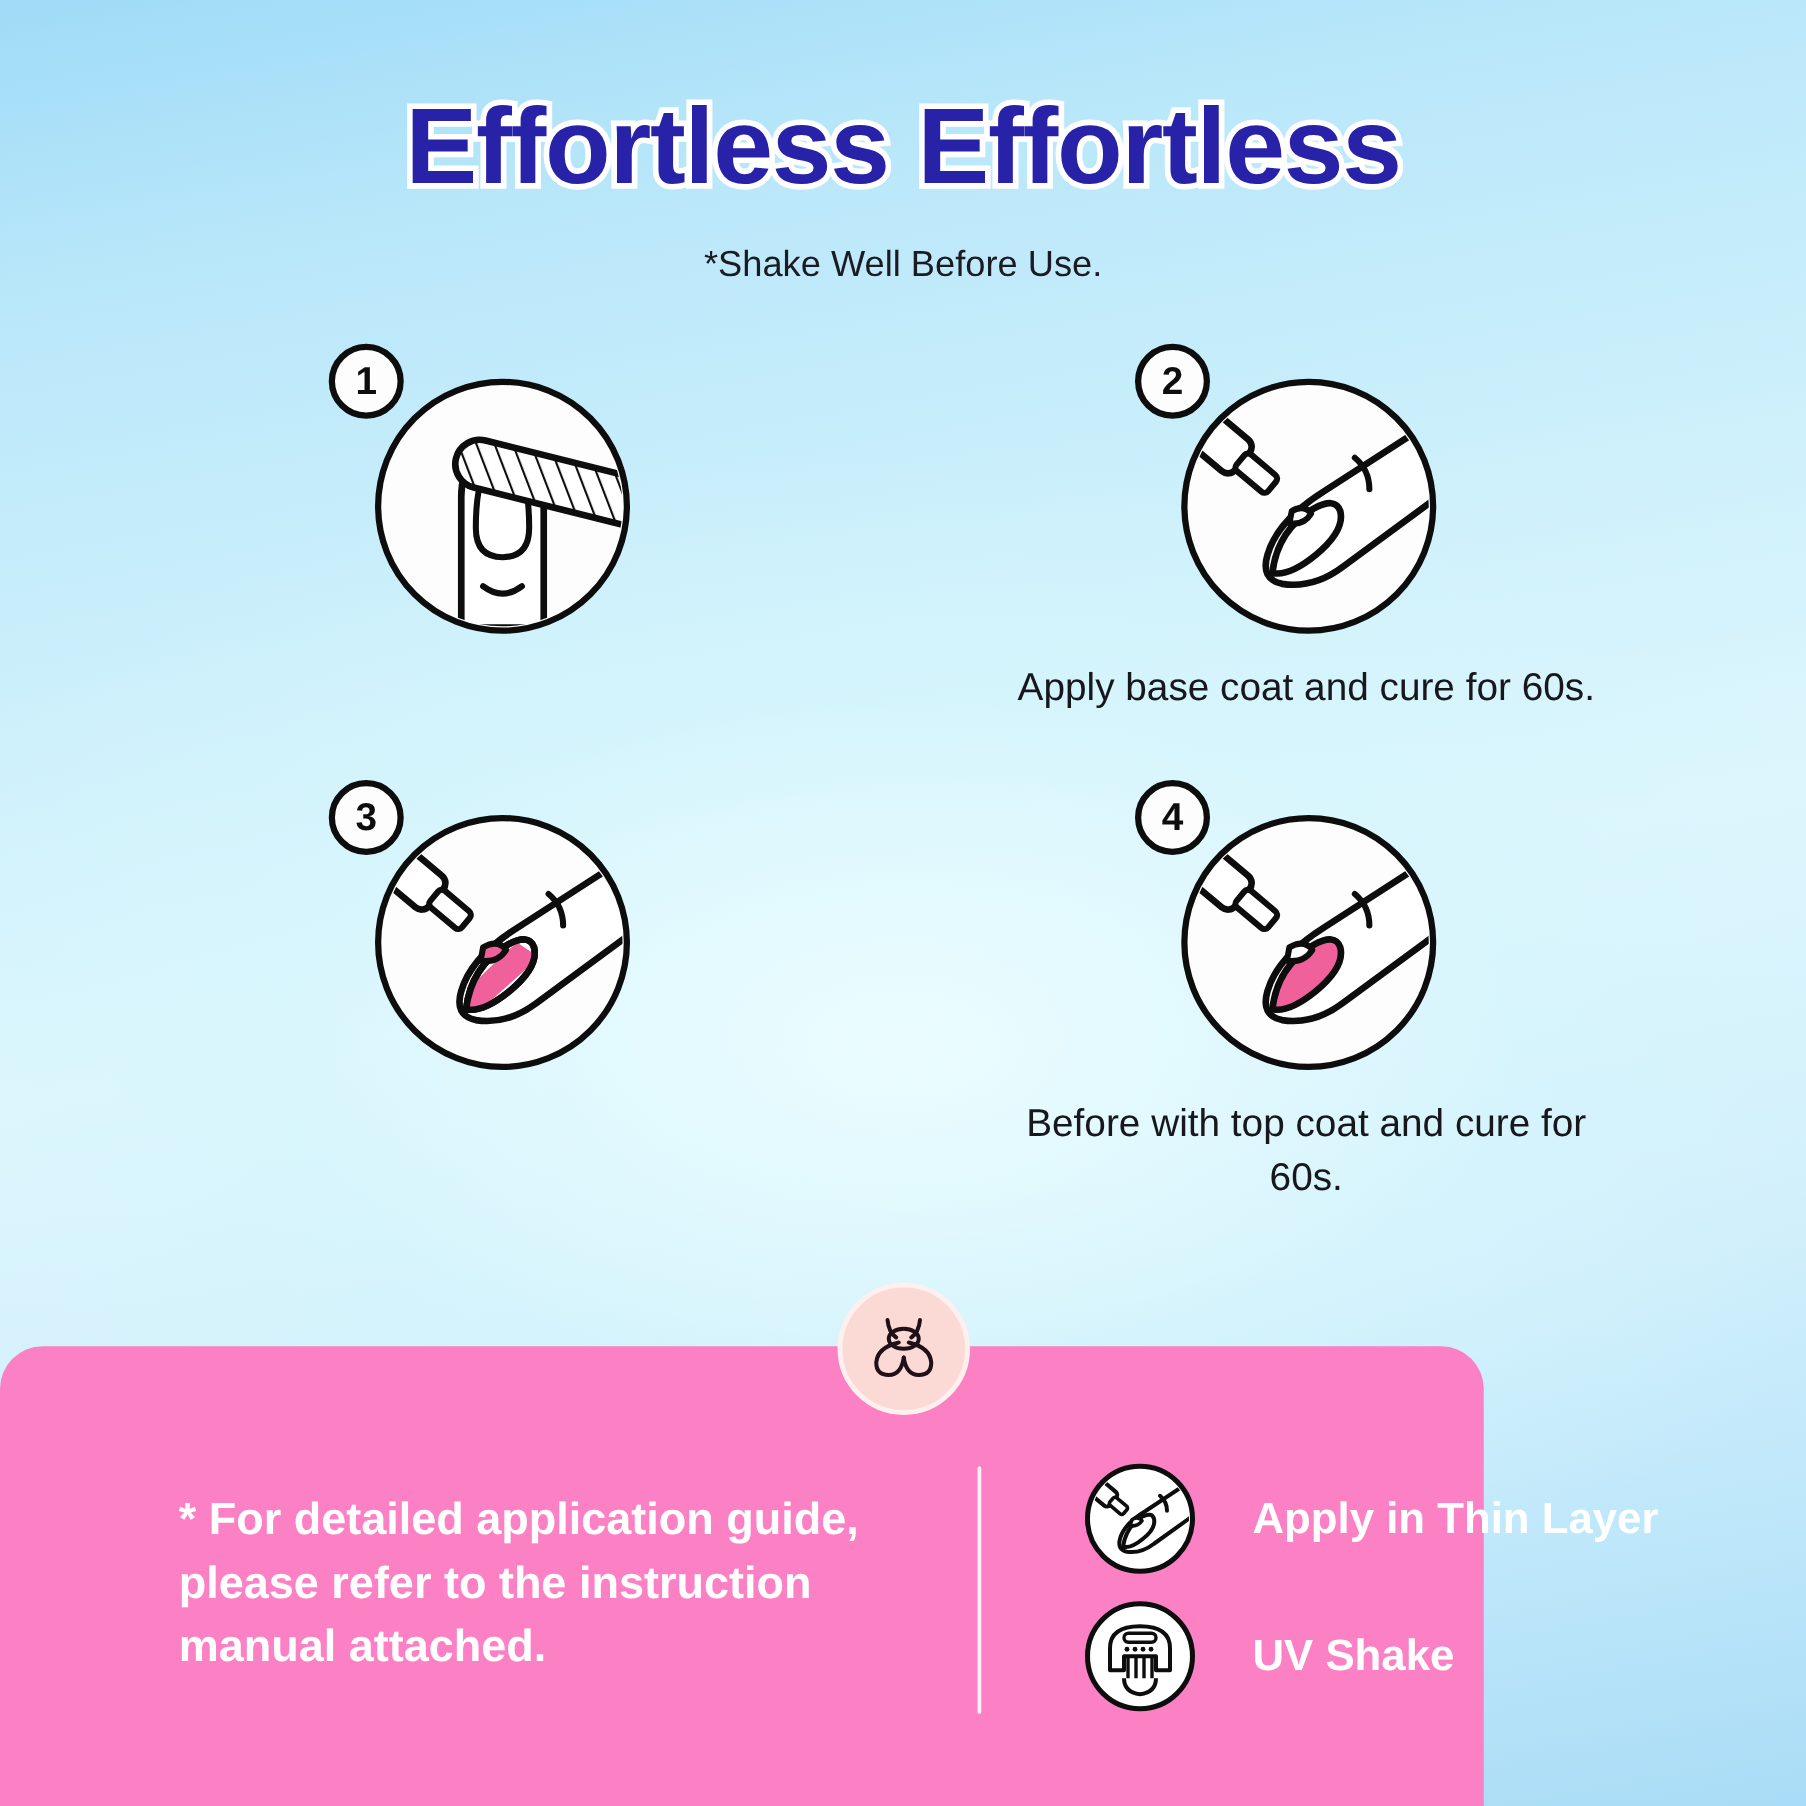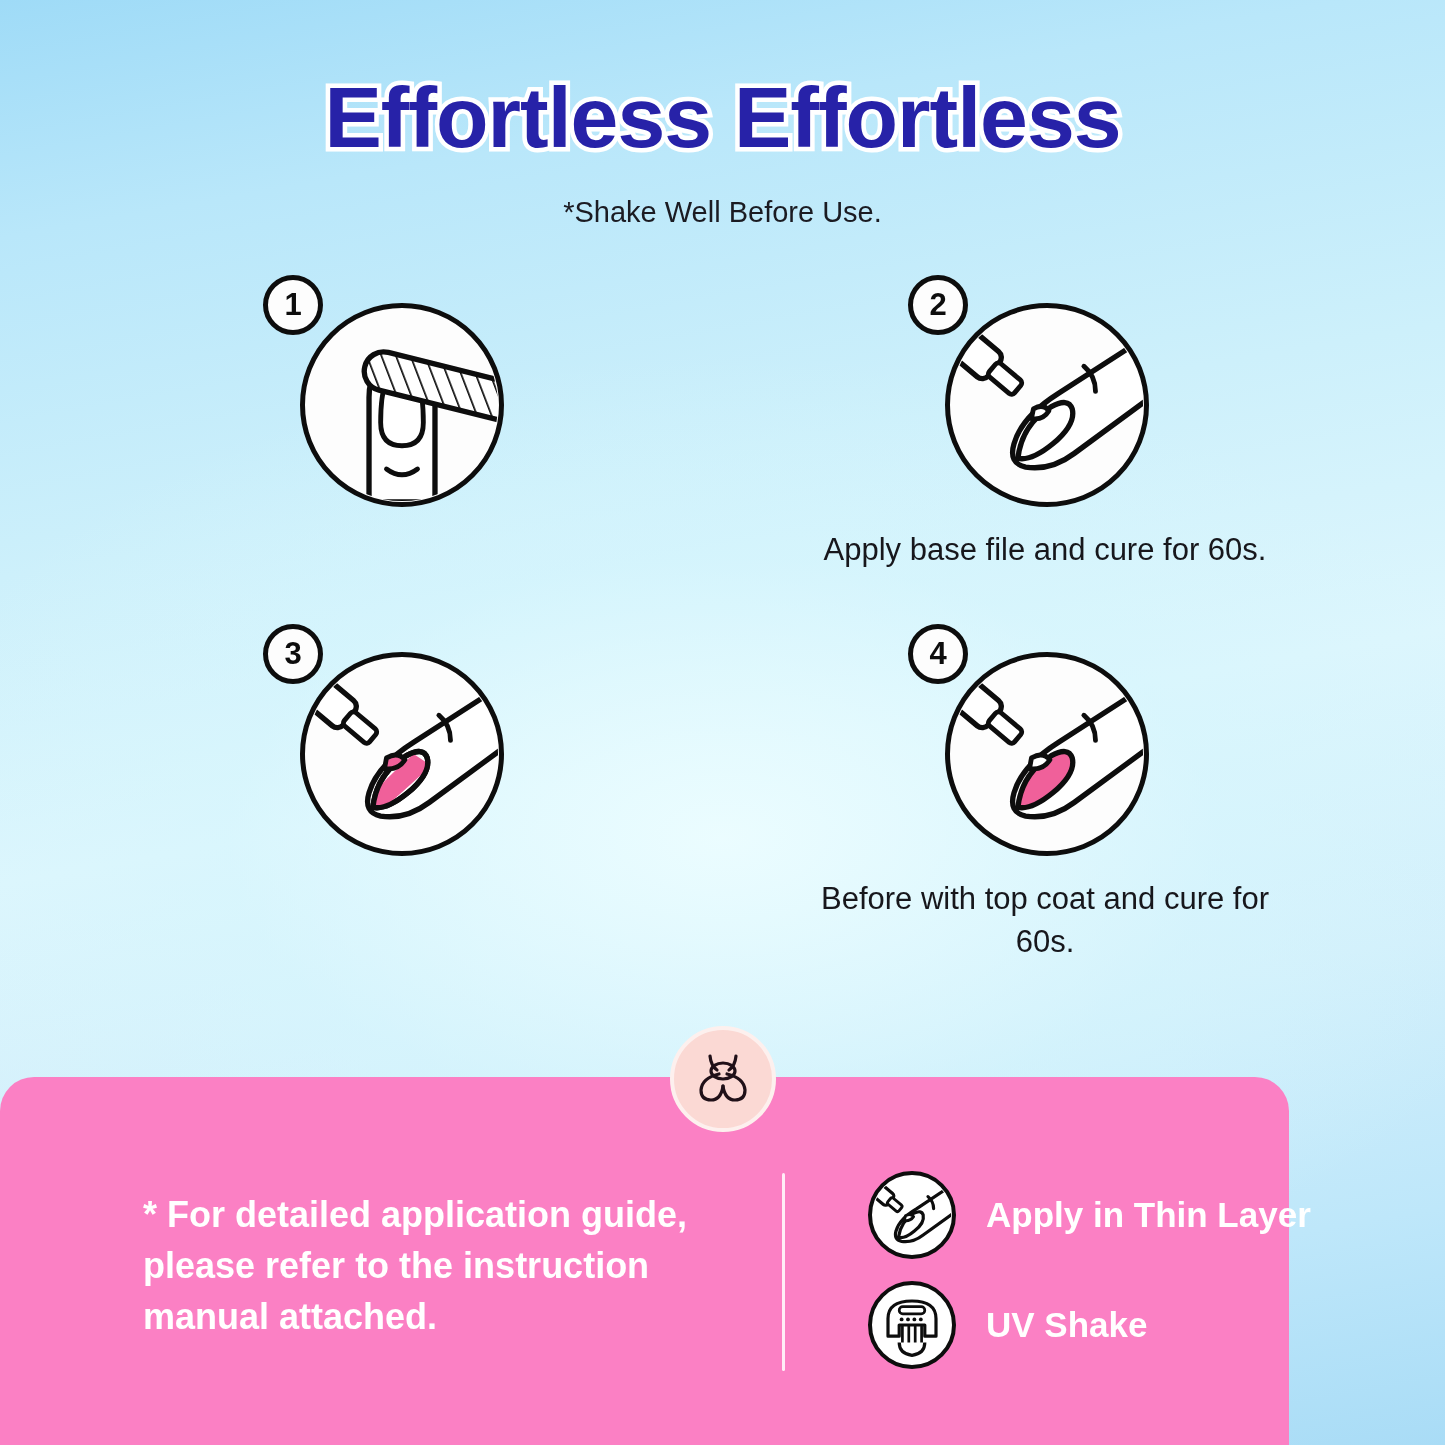--- a/index.html
+++ b/index.html
@@ -134,21 +134,21 @@
     justify-content: center;
     z-index: 6;
   }
   .brand-badge svg { display: block; }
 
   
   .footer {
     position: absolute;
     left: 0;
     bottom: 0;
-    width: 1289px;
+    width: 1187px;
     height: 368px;
     background: #fb80c4;
     border-top-left-radius: 34px;
     border-top-right-radius: 34px;
     z-index: 4;
   }
   .footer-inner {
     position: relative;
     height: 100%;
     display: flex;
@@ -178,21 +178,21 @@
     position: absolute;
     left: 868px;
     top: 94px;
     display: flex;
     flex-direction: column;
     gap: 22px;
   }
   .feature {
     display: flex;
     align-items: center;
-    gap: 30px;
+    gap: 46px;
   }
   .feature-icon {
     width: 88px;
     height: 88px;
     border-radius: 50%;
     background: #ffffff;
     border: 4px solid #0d0d0d;
     box-sizing: border-box;
     overflow: hidden;
     flex: 0 0 auto;
@@ -271,21 +271,21 @@
                   <rect x="-28" y="42" width="74" height="34" rx="8" fill="#ffffff" stroke="#0d0d0d" stroke-width="5.5"></rect>
                   <rect x="44" y="50" width="34" height="18" rx="4" fill="#ffffff" stroke="#0d0d0d" stroke-width="5"></rect>
                 </g>
 
                 <path d="M86 104 Q96 98 102 106 Q96 116 84 114 Z" fill="#ffffff" stroke="#0d0d0d" stroke-width="5" stroke-linejoin="round"></path>
               </g>
             </svg>
           </div>
           <div class="num-badge">2</div>
         </div>
-        <div class="step-caption">Apply base file and cure for 60s.</div>
+        <div class="step-caption">Apply base coat and cure for 60s.</div>
       </div>
 
     </div>
 
     <div class="step-row row-2">
 
       <div class="step">
         <div class="step-figure">
           <div class="circle-art">
             <svg viewBox="0 0 200 200" xmlns="http://www.w3.org/2000/svg">

